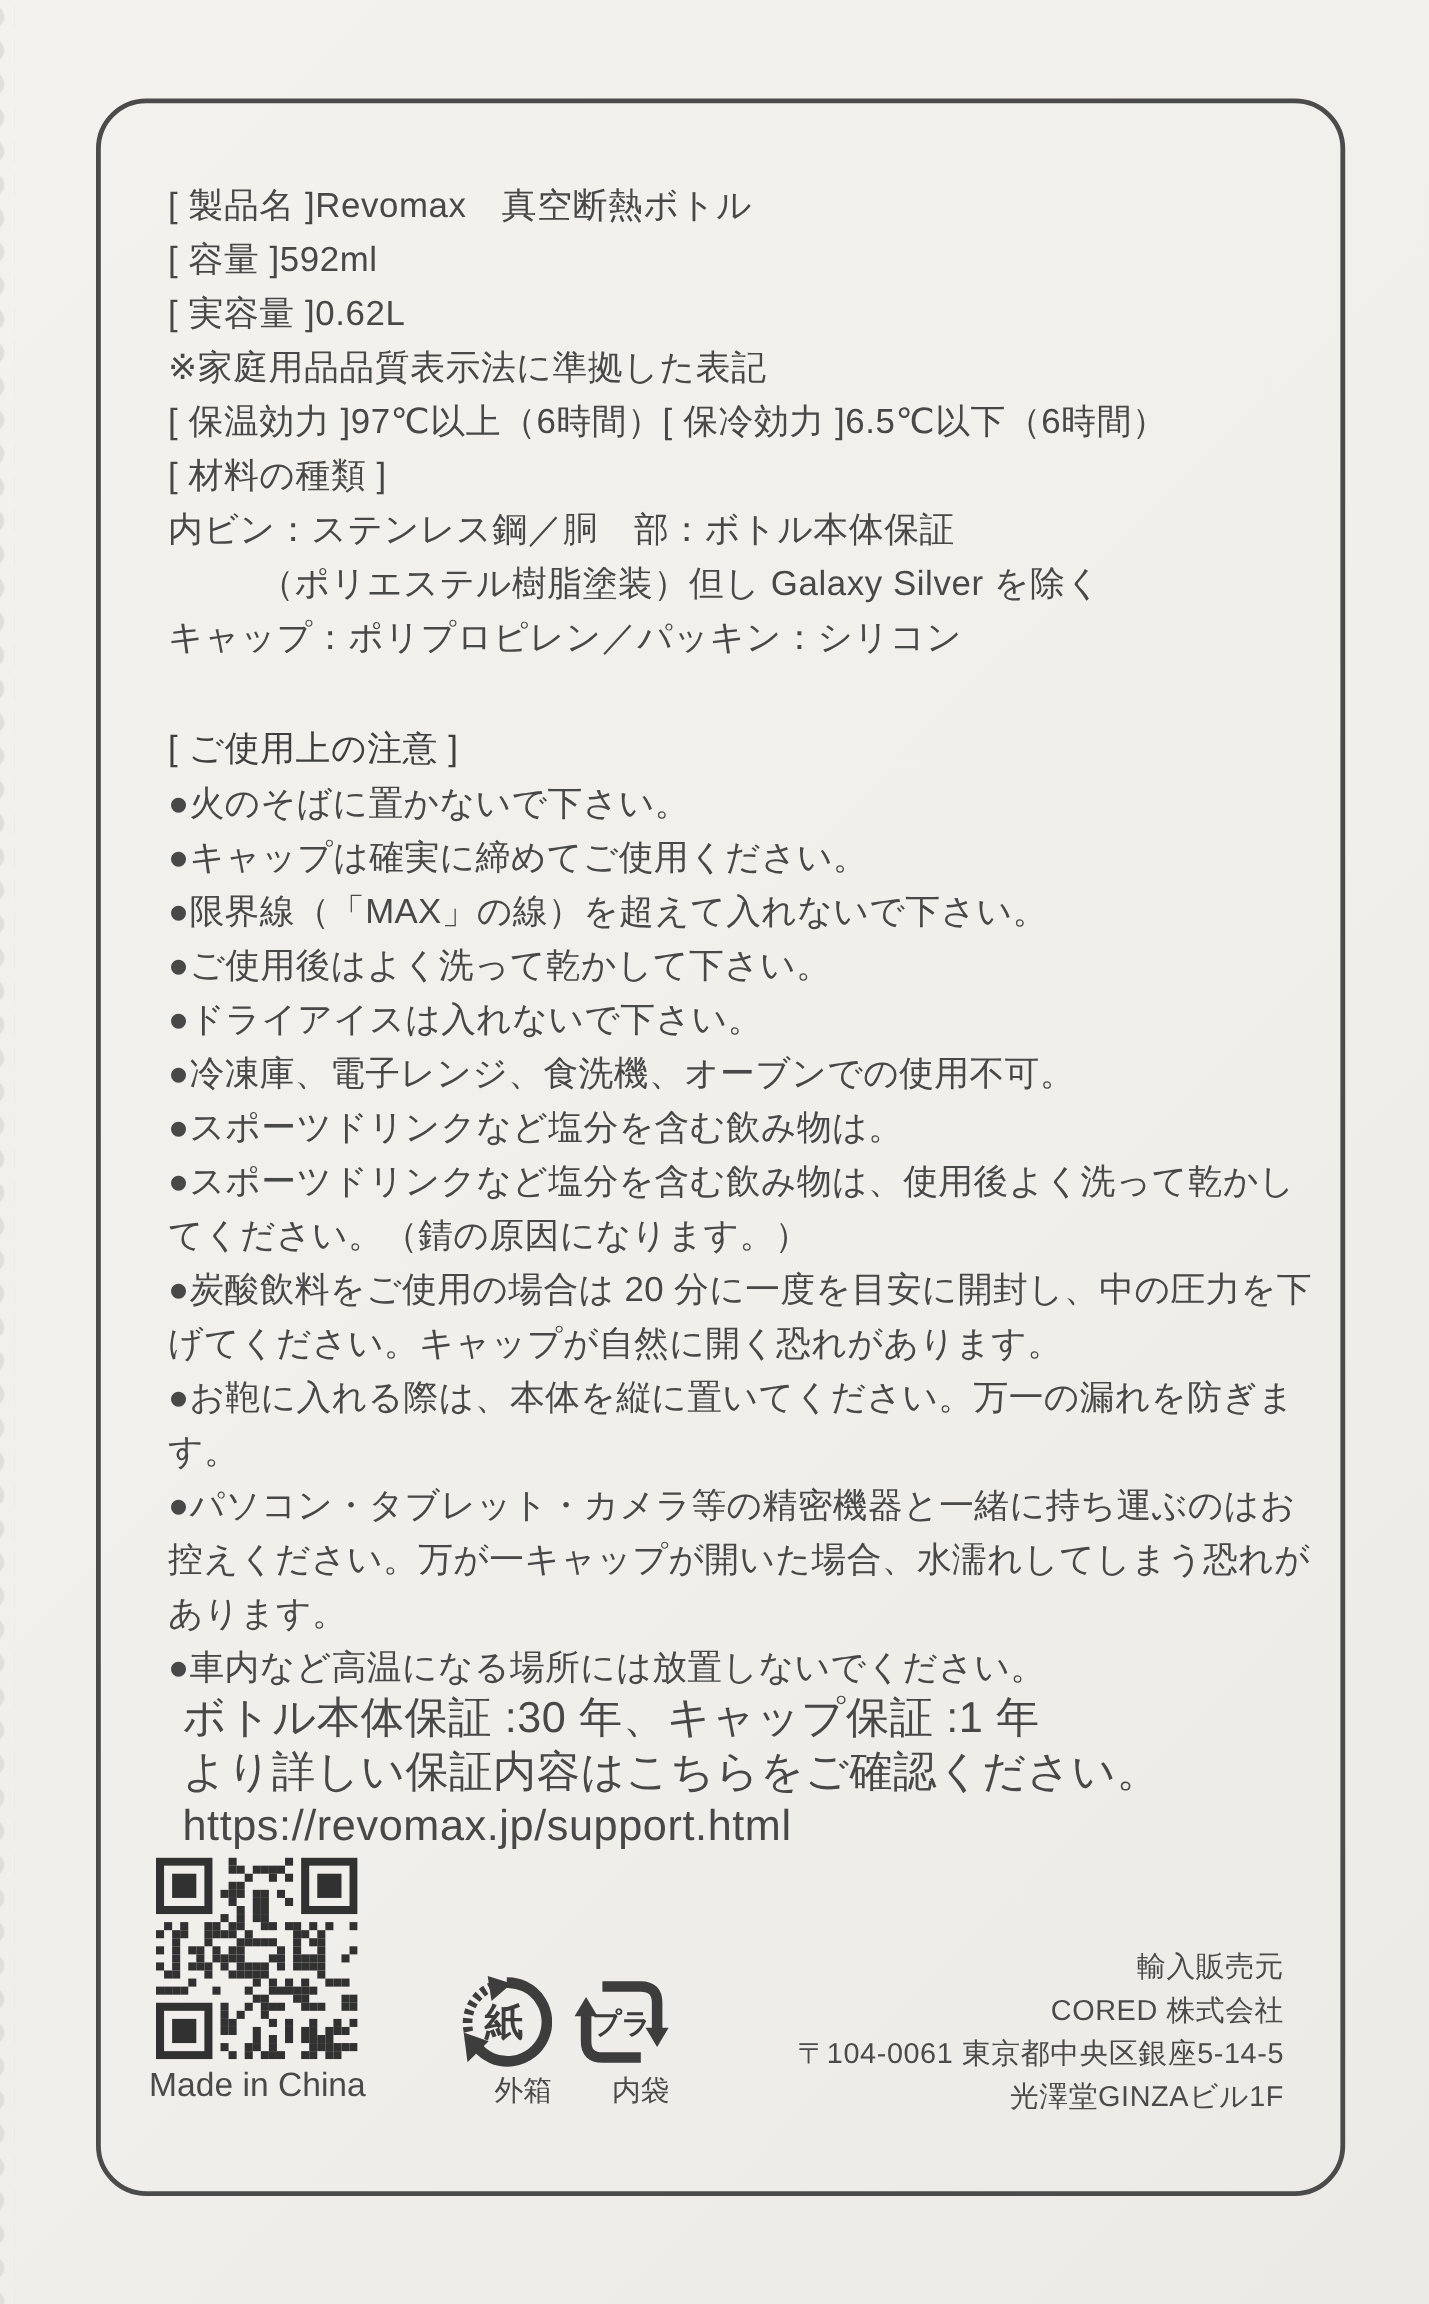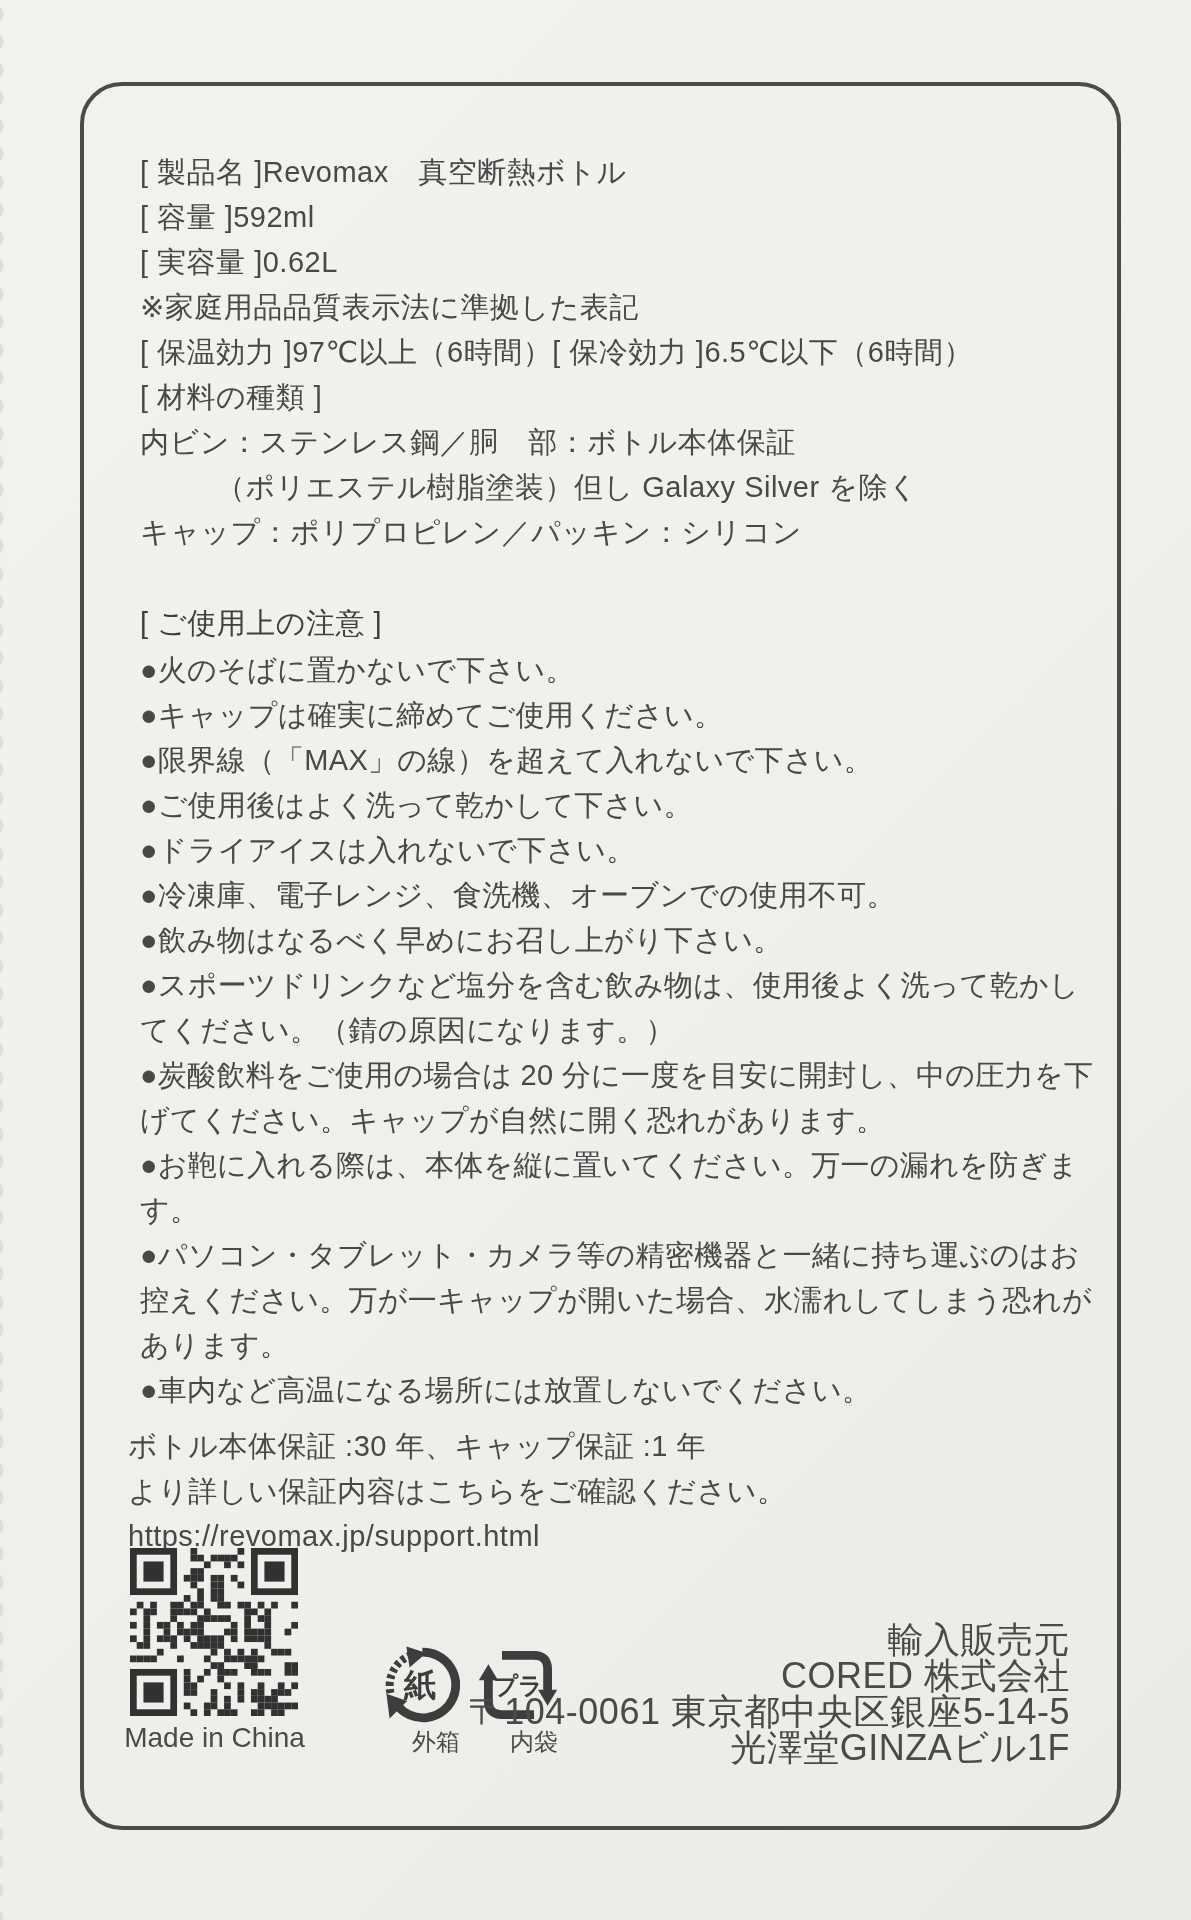--- a/index.html
+++ b/index.html
@@ -26,40 +26,40 @@
   .info .indent { padding-left:76px; }
   .caution-head {
     position:absolute; left:140px; top:604px;
     font-size:29px; font-weight:normal; letter-spacing:.5px; color:#3f3f3f;
   }
   .bullets {
     position:absolute; left:140px; top:648px; width:962px;
     font-size:29px; line-height:45px; letter-spacing:.3px;
   }
   .warranty {
-    position:absolute; left:128px; top:1408px; width:960px;
-    font-size:29px; line-height:45px; letter-spacing:.5px;margin-top:16px;
+    position:absolute; left:152px; top:1408px; width:960px;
+    font-size:36px; line-height:45px; letter-spacing:.5px;
   }
   .qr { position:absolute; left:130px; top:1548px; width:168px; height:168px; }
   .made-in {
     position:absolute; left:112px; top:1722px; width:205px;
     text-align:center; font-size:28px; color:#4a4a4a;
   }
   .recycle { position:absolute; top:1645px; width:80px; height:80px; }
   .recycle.paper-mark   { left:380px; }
   .recycle.plastic-mark { left:478px; }
   .recycle-label {
     position:absolute; top:1726px; width:80px; text-align:right;
     font-size:24px; color:#4a4a4a;
   }
   .recycle-label.paper-label   { left:380px; }
   .recycle-label.plastic-label { left:478px; }
   .distributor {
     position:absolute; right:121px; top:1622px; text-align:right;
-    font-size:36px; line-height:36px; letter-spacing:.5px; color:#4a4a4a;
+    font-size:24px; line-height:36px; letter-spacing:.5px; color:#4a4a4a;
   }
   svg text { font-family:"Liberation Sans","DejaVu Sans",sans-serif; }
 </style>
 </head>
 <body>
 
 <div class="page">
   <div class="paper-edge"></div>
   <div class="frame"></div>
 
@@ -77,21 +77,21 @@
 
   <div class="caution-head">[ ご使用上の注意 ]</div>
 
   <div class="bullets">
     <div>●火のそばに置かないで下さい。</div>
     <div>●キャップは確実に締めてご使用ください。</div>
     <div>●限界線（「MAX」の線）を超えて入れないで下さい。</div>
     <div>●ご使用後はよく洗って乾かして下さい。</div>
     <div>●ドライアイスは入れないで下さい。</div>
     <div>●冷凍庫、電子レンジ、食洗機、オーブンでの使用不可。</div>
-    <div>●飲み物はなるべく早めにお召し上がり下さい。</div>
+    <div>●スポーツドリンクなど塩分を含む飲み物は。</div>
     <div>●スポーツドリンクなど塩分を含む飲み物は、使用後よく洗って乾かしてください。（錆の原因になります。）</div>
     <div>●炭酸飲料をご使用の場合は 20 分に一度を目安に開封し、中の圧力を下げてください。キャップが自然に開く恐れがあります。</div>
     <div>●お鞄に入れる際は、本体を縦に置いてください。万一の漏れを防ぎます。</div>
     <div>●パソコン・タブレット・カメラ等の精密機器と一緒に持ち運ぶのはお控えください。万が一キャップが開いた場合、水濡れしてしまう恐れがあります。</div>
     <div>●車内など高温になる場所には放置しないでください。</div>
   </div>
 
   <div class="warranty">
     <div>ボトル本体保証 :30 年、キャップ保証 :1 年</div>
     <div>より詳しい保証内容はこちらをご確認ください。</div>

